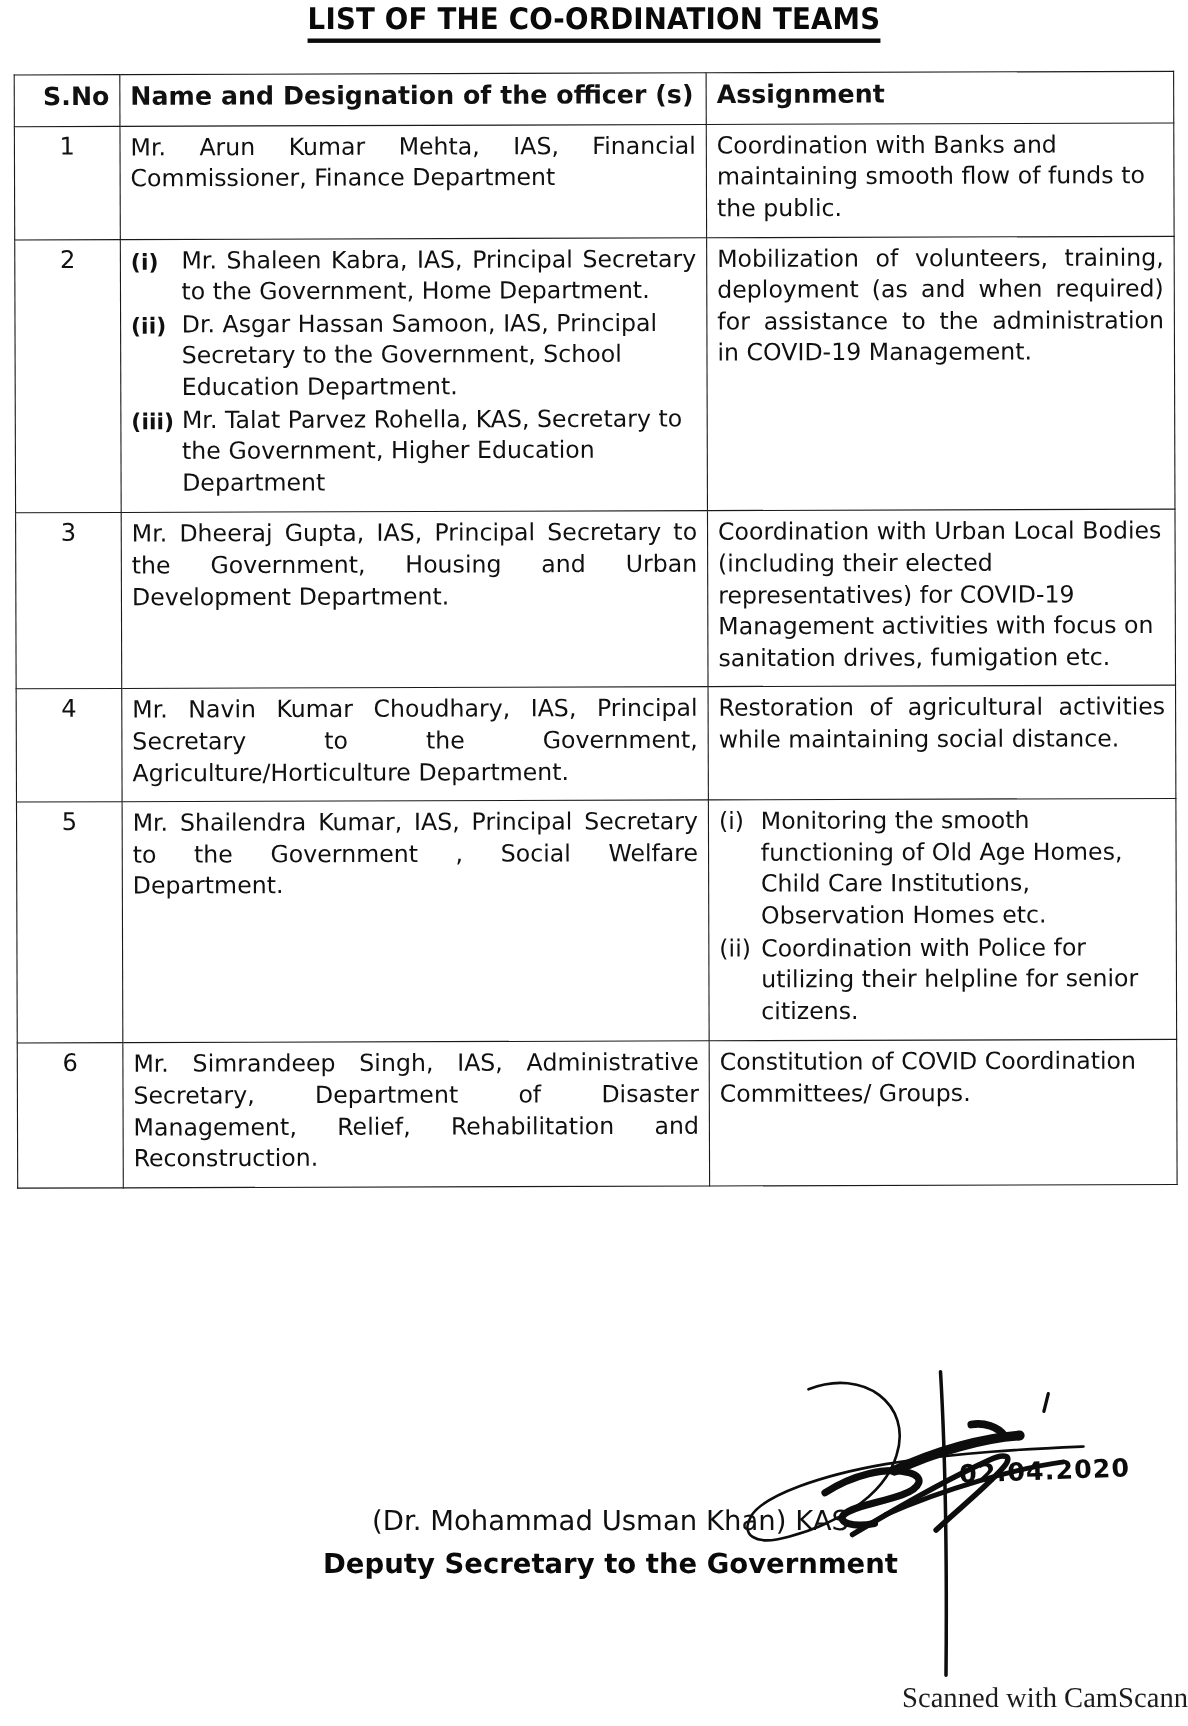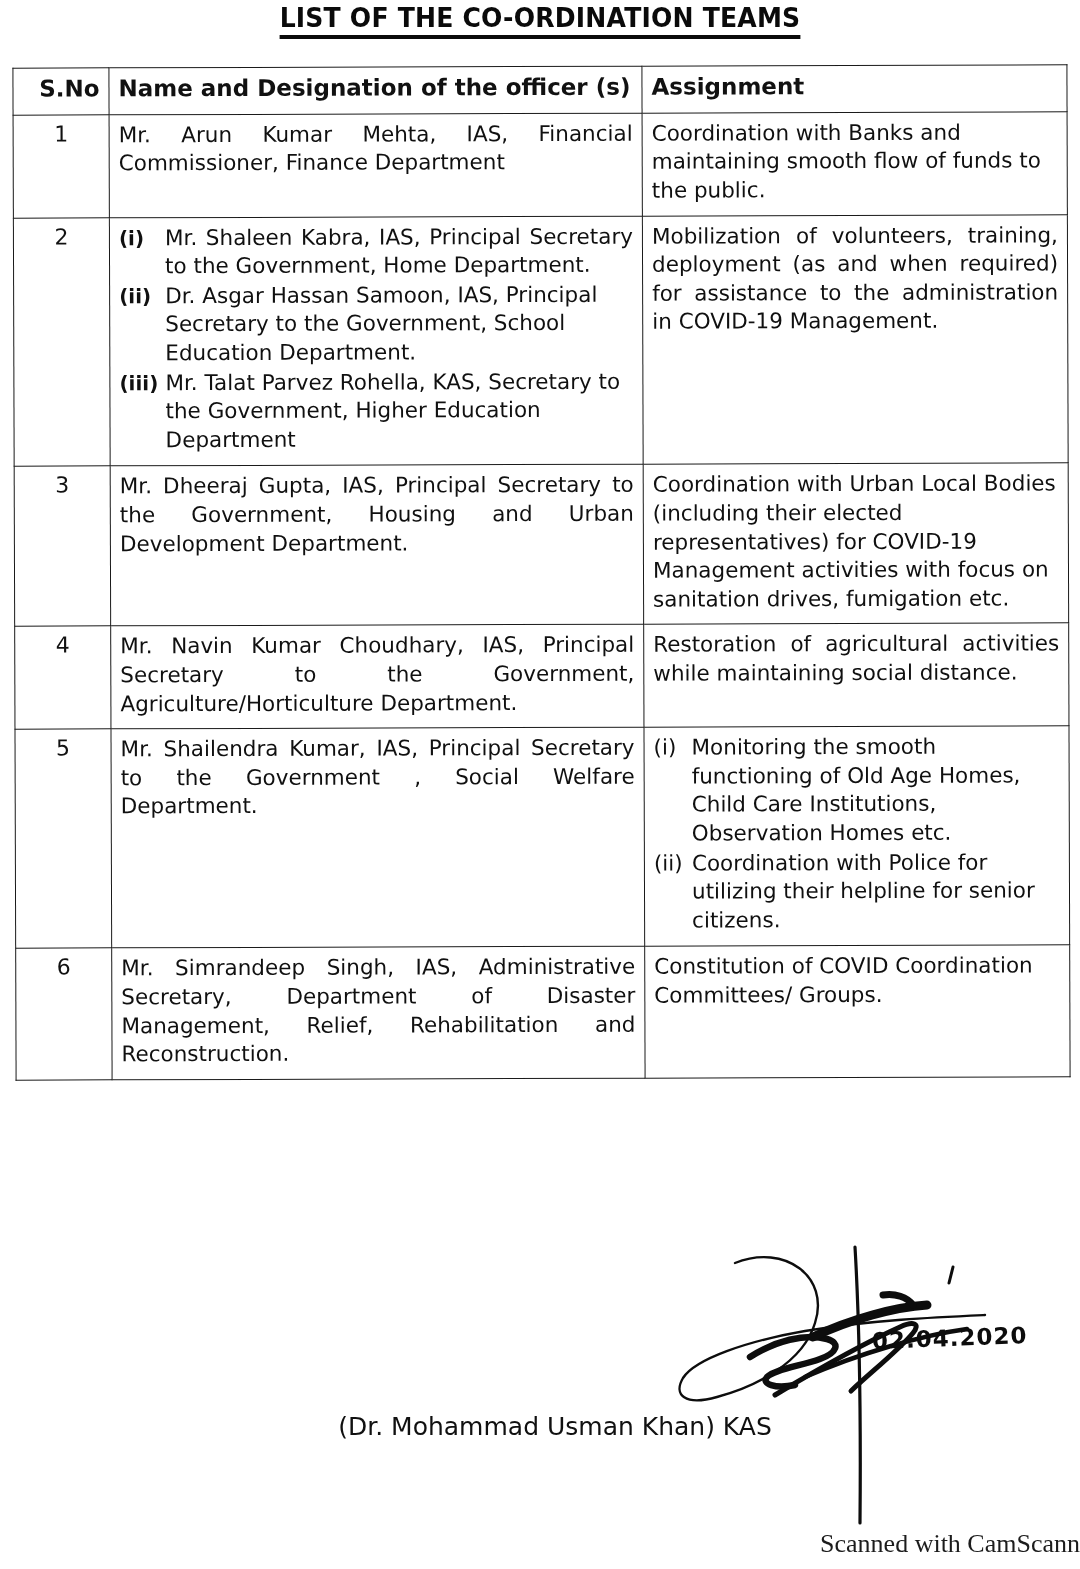--- a/index.html
+++ b/index.html
@@ -123,21 +123,21 @@
   }
   ul.roman-list > li .item-body.justify {
     text-align: justify;
     text-align-last: left;
   }
 
   
   #signature-block {
     position: absolute;
     left: 0;
-    top: 1412px;
+    top: 1368px;
     width: 1080px;
     text-align: center;
   }
   #signature-name {
     font-size: 25px;
     font-family: "DejaVu Sans", sans-serif;
     color: #101010;
     margin-left: 30px;
   }
   #signature-designation {
@@ -302,15 +302,16 @@
     <path d="M200 2 C 204 70, 206 168, 205 278" stroke-width="3.2"></path>
     <path d="M228 50 C 240 48, 252 52, 258 60" stroke-width="7"></path>
     <path d="M294 38 L 298 22" stroke-width="3"></path>
   </g>
 </svg>
 
 <div id="signature-date">02.04.2020</div>
 
 <div id="signature-block">
   <div id="signature-name">(Dr. Mohammad Usman Khan) KAS</div>
+  <div id="signature-designation">Deputy Secretary to the Government</div>
 </div>
 
 <div id="scan-footer">Scanned with CamScann</div>
 
 </body></html>

